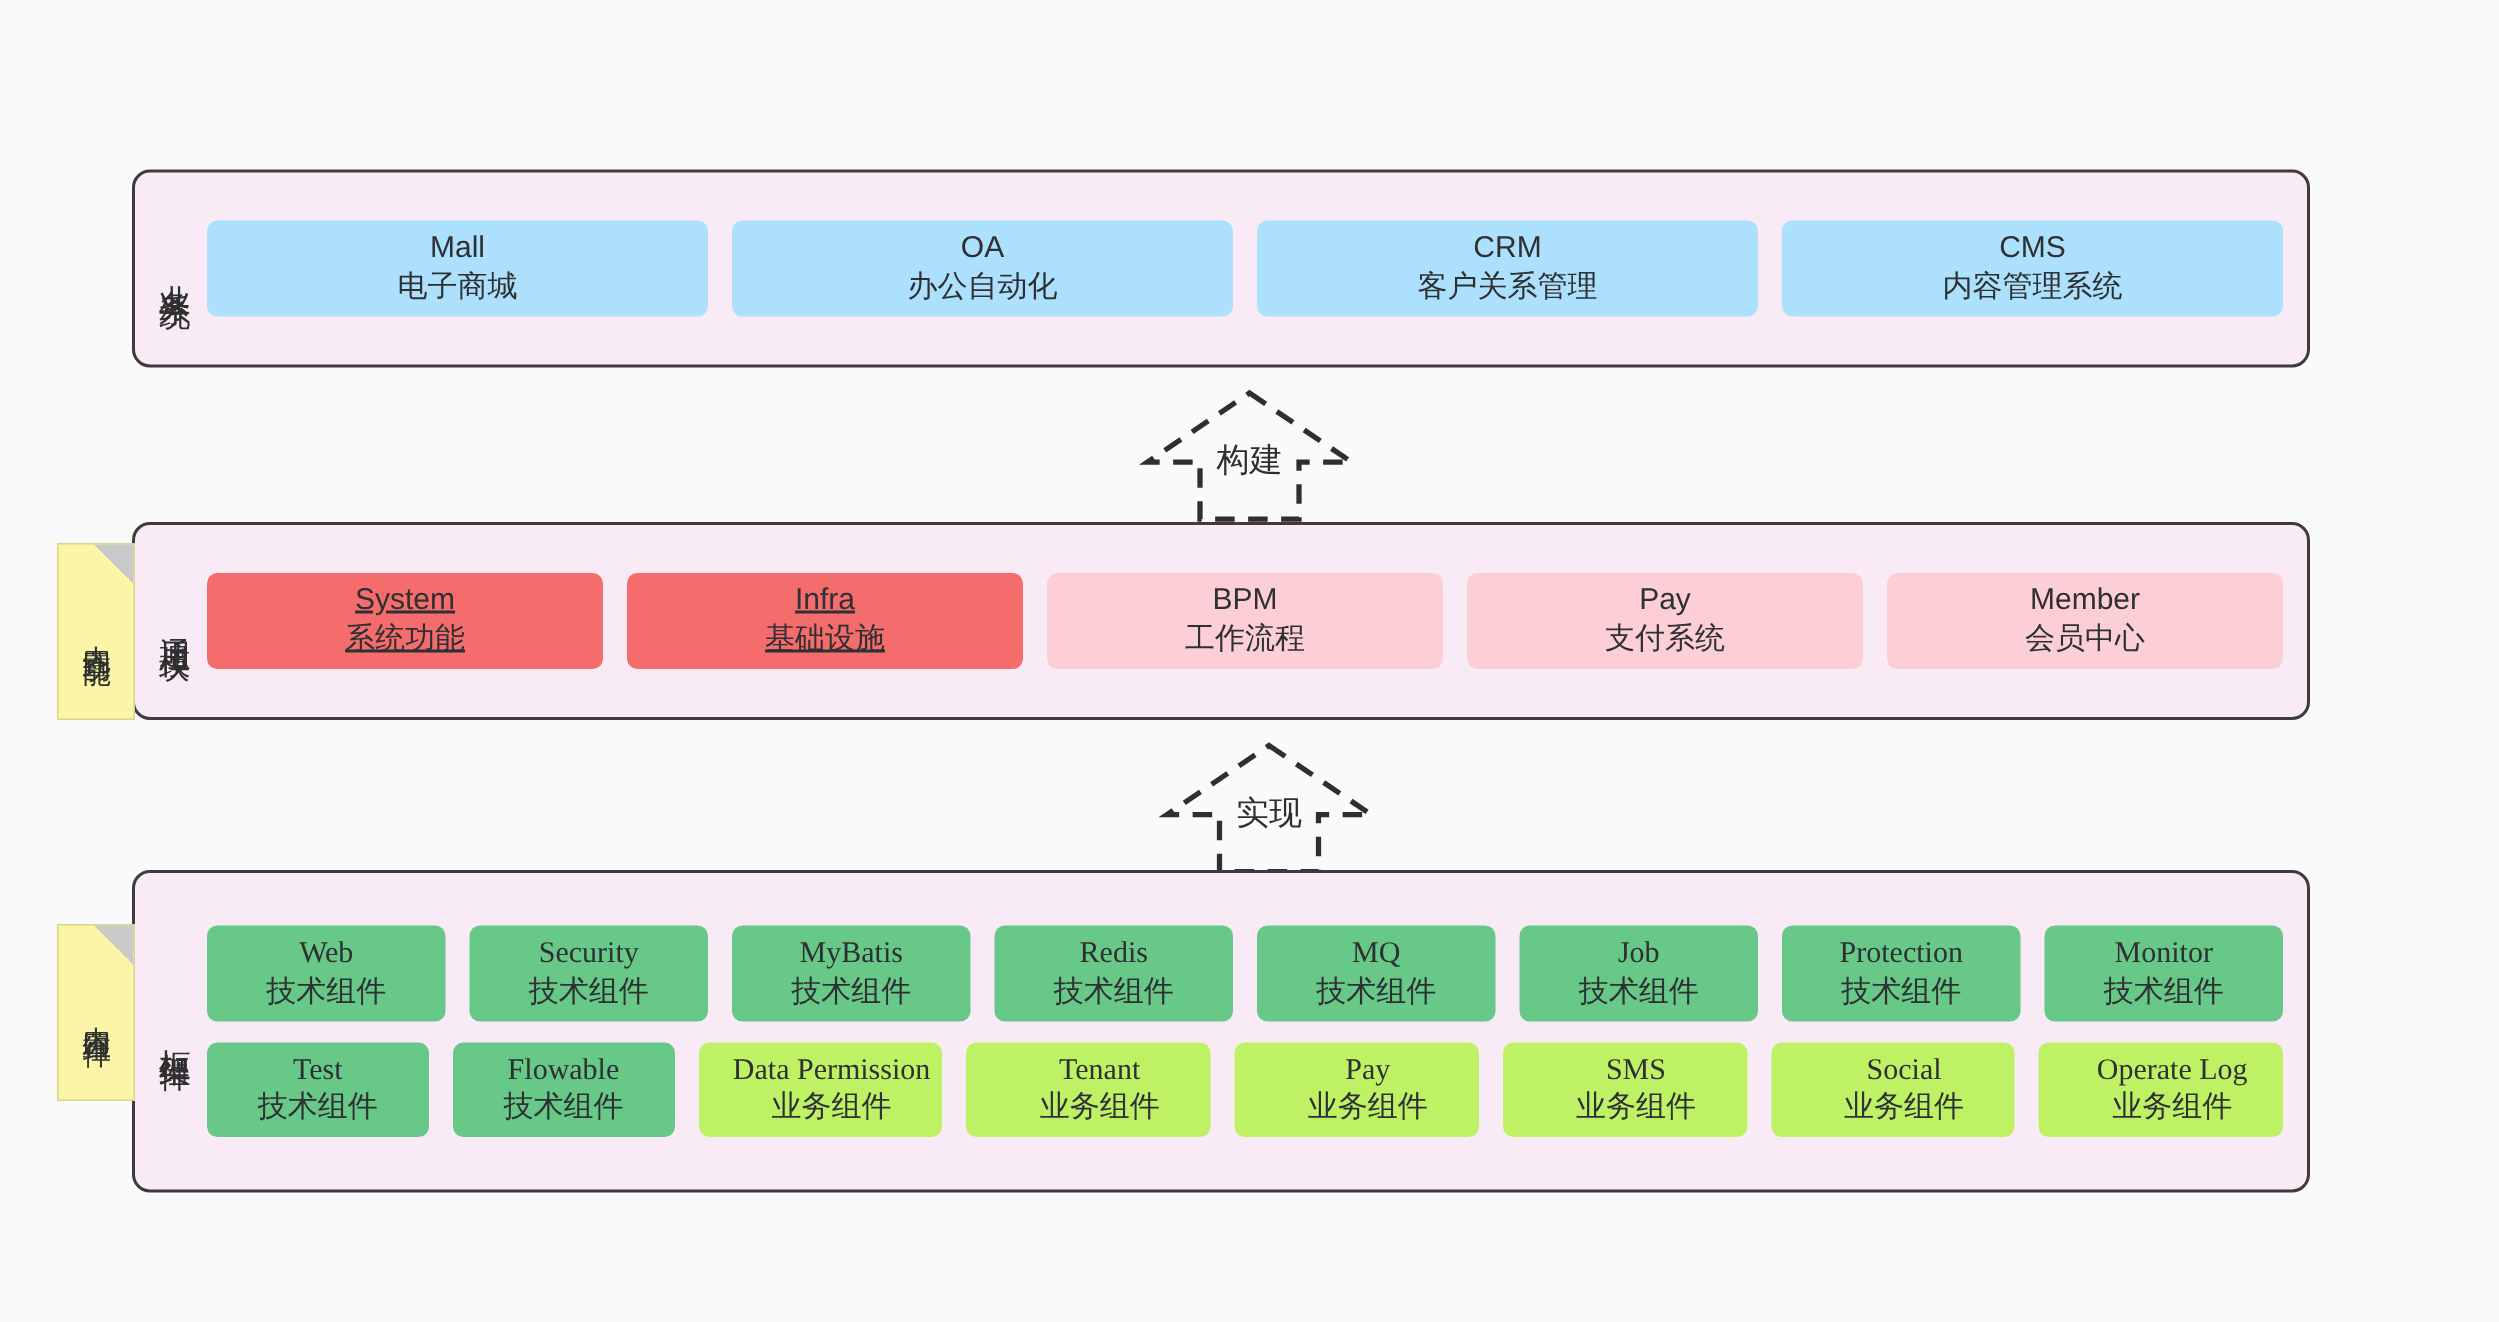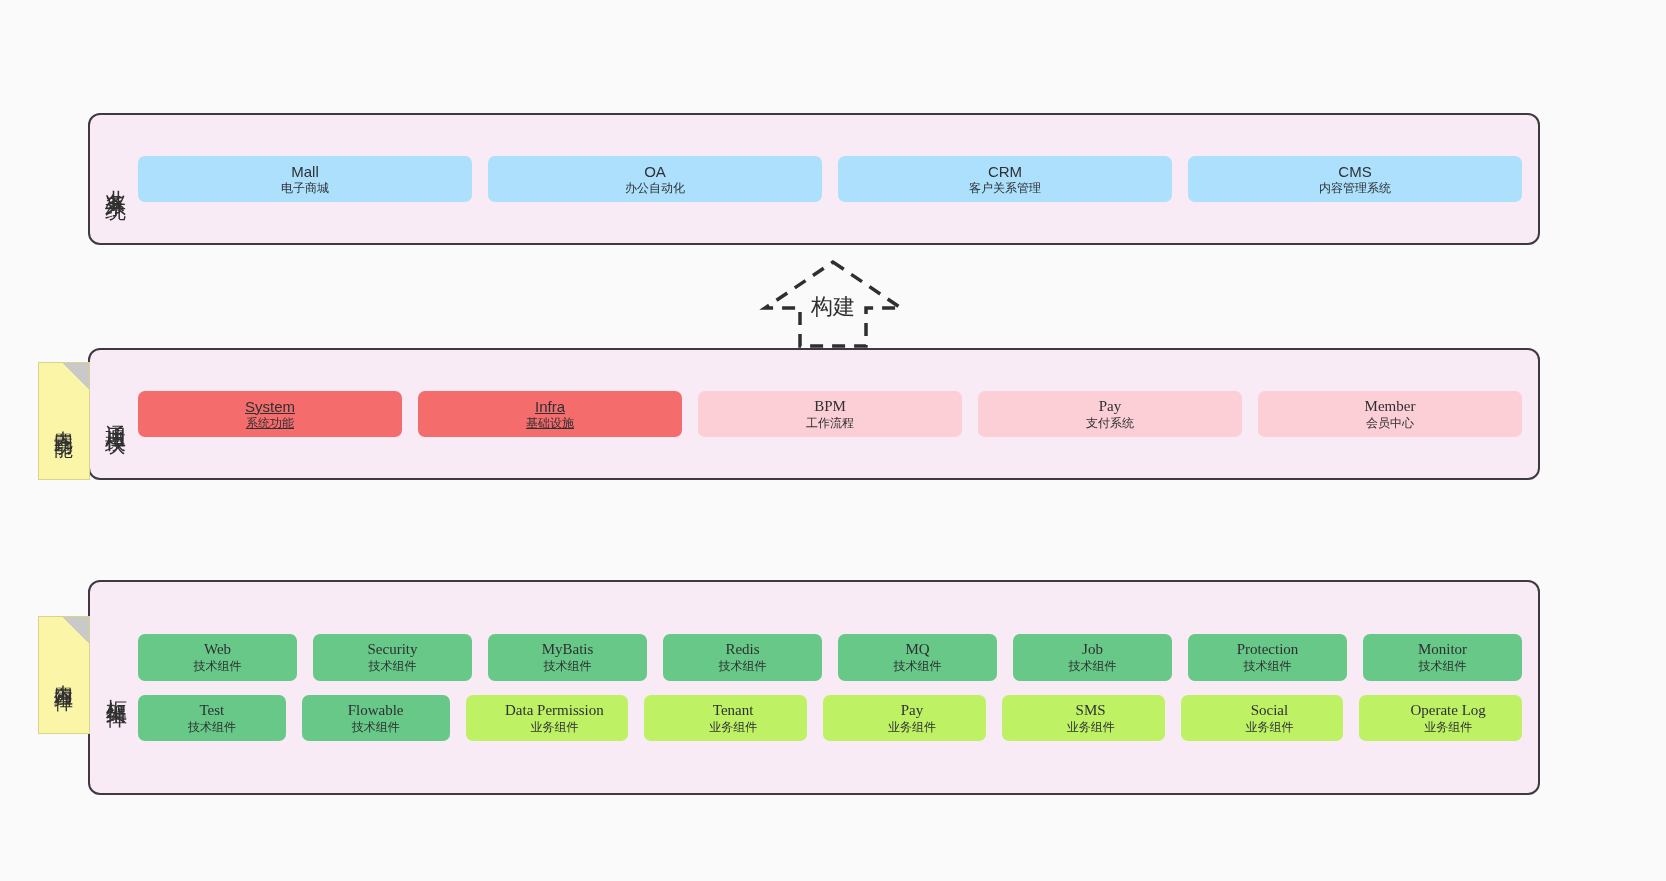--- a/index.html
+++ b/index.html
@@ -66,27 +66,27 @@
     display: flex;
     flex-direction: column;
     align-items: center;
     justify-content: center;
     text-align: center;
     color: #2e3033;
     line-height: 1.28;
     padding: 6px 4px;
     min-width: 0;
   }
-  .cell .en { font-size: 15px; }
-  .cell .cn { font-size: 12px; }
+  .cell .en { font-size: 20px; }
+  .cell .cn { font-size: 20px; }
 
   
   .c-blue        { background: #ace0fc; }
   .c-red         { background: #f56c6c; text-decoration: underline; }
-  .c-pink        { background: #fbcfd5; font-family: Liberation Serif, serif; }
+  .c-pink        { background: #fbcfd5; }
   .c-green       { background: #67c887; }
   .c-lightgreen  { background: #bef264; padding-left: 19px; }
 
   
   .note {
     position: absolute;
     background: #fbf6a7;
     border: 1px solid #d8d48b;
     display: flex;
     align-items: center;
@@ -184,20 +184,26 @@
           <span class="cn">会员中心</span>
         </div>
       </div>
     </div>
   </div>
 
   <div class="note" style="left:38px; top:362px; width:52px; height:118px;">
     <span>内置功能</span>
   </div>
 
+  <div class="connector" style="left:773px; top:493px; width:146px; height:90px;">
+    <svg width="146" height="90" viewBox="0 0 146 90">
+      <path d="M 73 4 L 141 50 L 106 50 L 106 88 L 40 88 L 40 50 L 5 50 Z" fill="none" stroke="#2f2f2f" stroke-width="3.5" stroke-dasharray="13 9" stroke-linejoin="miter"></path>
+    </svg>
+    <span class="conn-label" style="top:34px;">实现</span>
+  </div>
 
   <div class="layer" id="layer-2" style="left:88px; top:580px; width:1452px; height:215px;font-family:Liberation Serif, serif;">
     <div class="layer-title">框架组件</div>
     <div class="layer-body">
 
       <div class="row">
         <div class="cell c-green">
           <span class="en">Web</span>
           <span class="cn">技术组件</span>
         </div>

